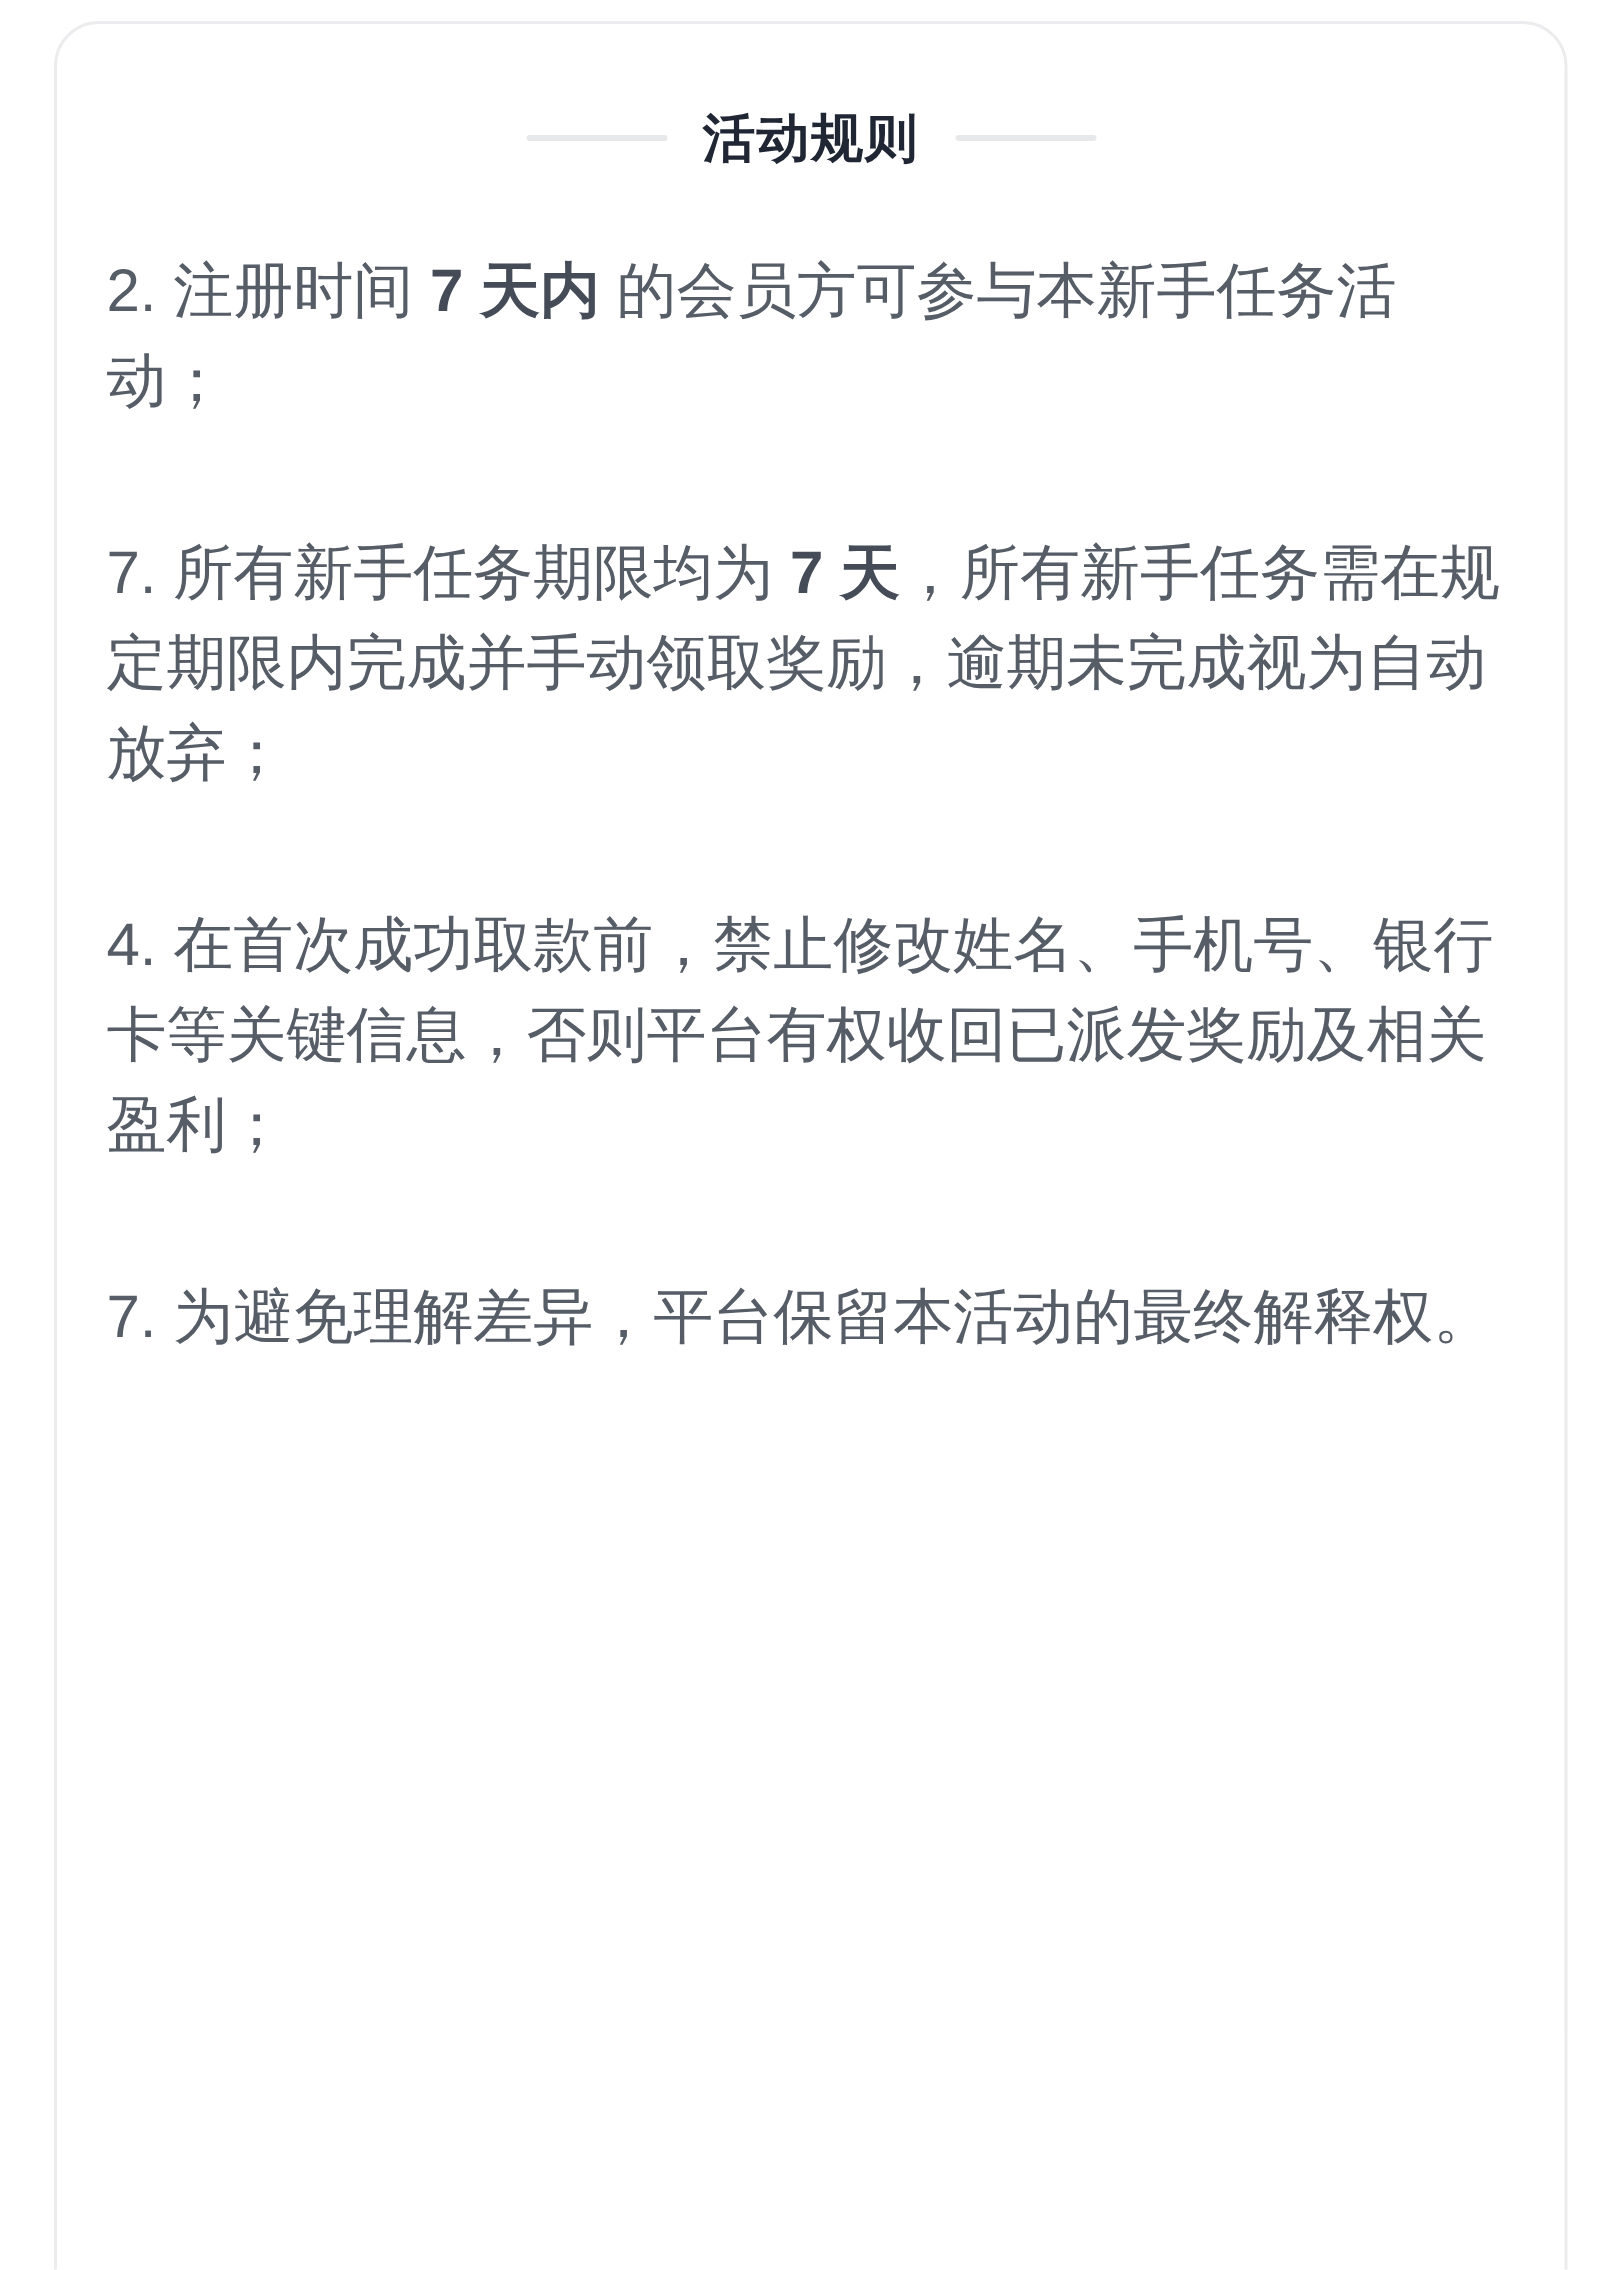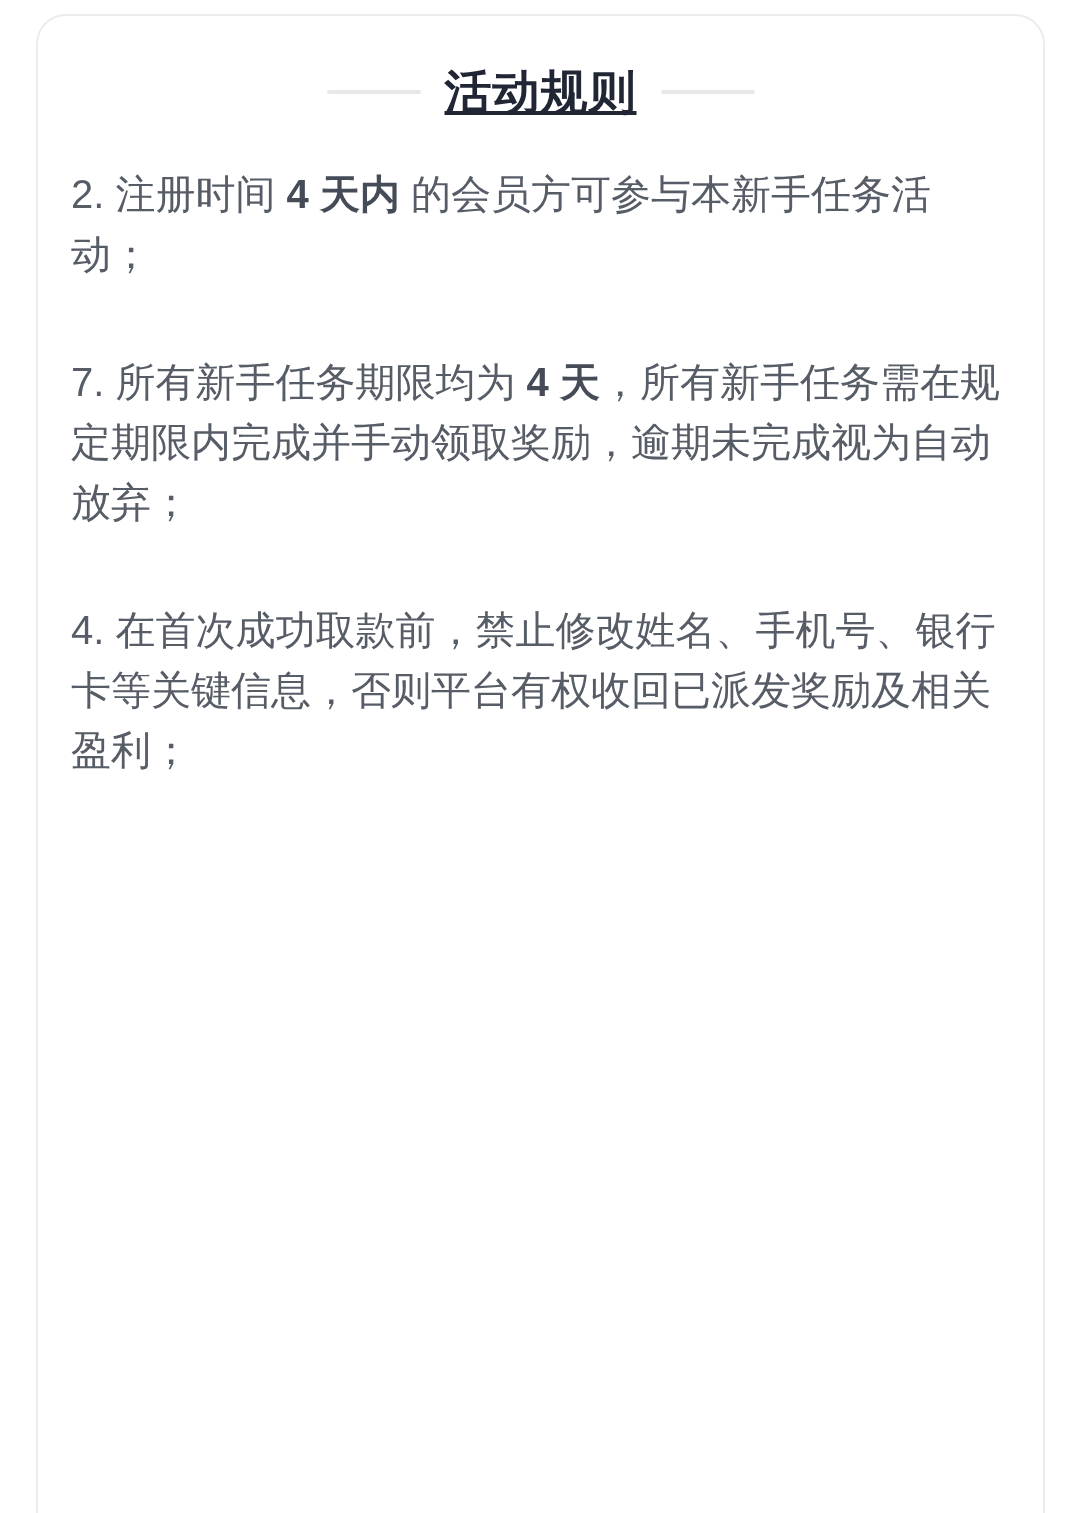--- a/index.html
+++ b/index.html
@@ -35,26 +35,25 @@
   }
   .dash {
     width: 94px;
     height: 4px;
     border-radius: 2px;
     background: var(--dash-color, #e7e8ea);
     flex: 0 0 auto;
   }
   .title {
     margin: 1px;
-    font-size: 47px;
+    font-size: 35px;
     font-weight: 700;
     letter-spacing: 1px;
     color: var(--title-color, #202634);
     white-space: nowrap;
-    text-decoration: underline;
   }
   .rules-list {
     padding: 46px 33px 0 33px;
   }
   .rule {
     margin: 0 0 68px 0;
     font-size: 40px;
     line-height: 60px;
     color: var(--text-color, #575d67);
     word-break: break-all;
@@ -67,17 +66,18 @@
 </head>
 <body>
 
 <div class="card">
   <div class="card-header">
     <span class="dash"></span>
     <h2 class="title">活动规则</h2>
     <span class="dash"></span>
   </div>
   <div class="rules-list">
-      <p class="rule"><span>2. 注册时间 </span><b>4 天内</b><span> 的会员方可参与本新手任务活动；</span></p>
-      <p class="rule"><span>7. 所有新手任务期限均为 </span><b>4 天</b><span>，所有新手任务需在规定期限内完成并手动领取奖励，逾期未完成视为自动放弃；</span></p>
+      <p class="rule"><span>2. 注册时间 </span><b>7 天内</b><span> 的会员方可参与本新手任务活动；</span></p>
+      <p class="rule"><span>7. 所有新手任务期限均为 </span><b>7 天</b><span>，所有新手任务需在规定期限内完成并手动领取奖励，逾期未完成视为自动放弃；</span></p>
       <p class="rule"><span>4. 在首次成功取款前，禁止修改姓名、手机号、银行卡等关键信息，否则平台有权收回已派发奖励及相关盈利；</span></p>
+      <p class="rule"><span>7. 为避免理解差异，平台保留本活动的最终解释权。</span></p>
     </div>
 </div>
 
 </body></html>

